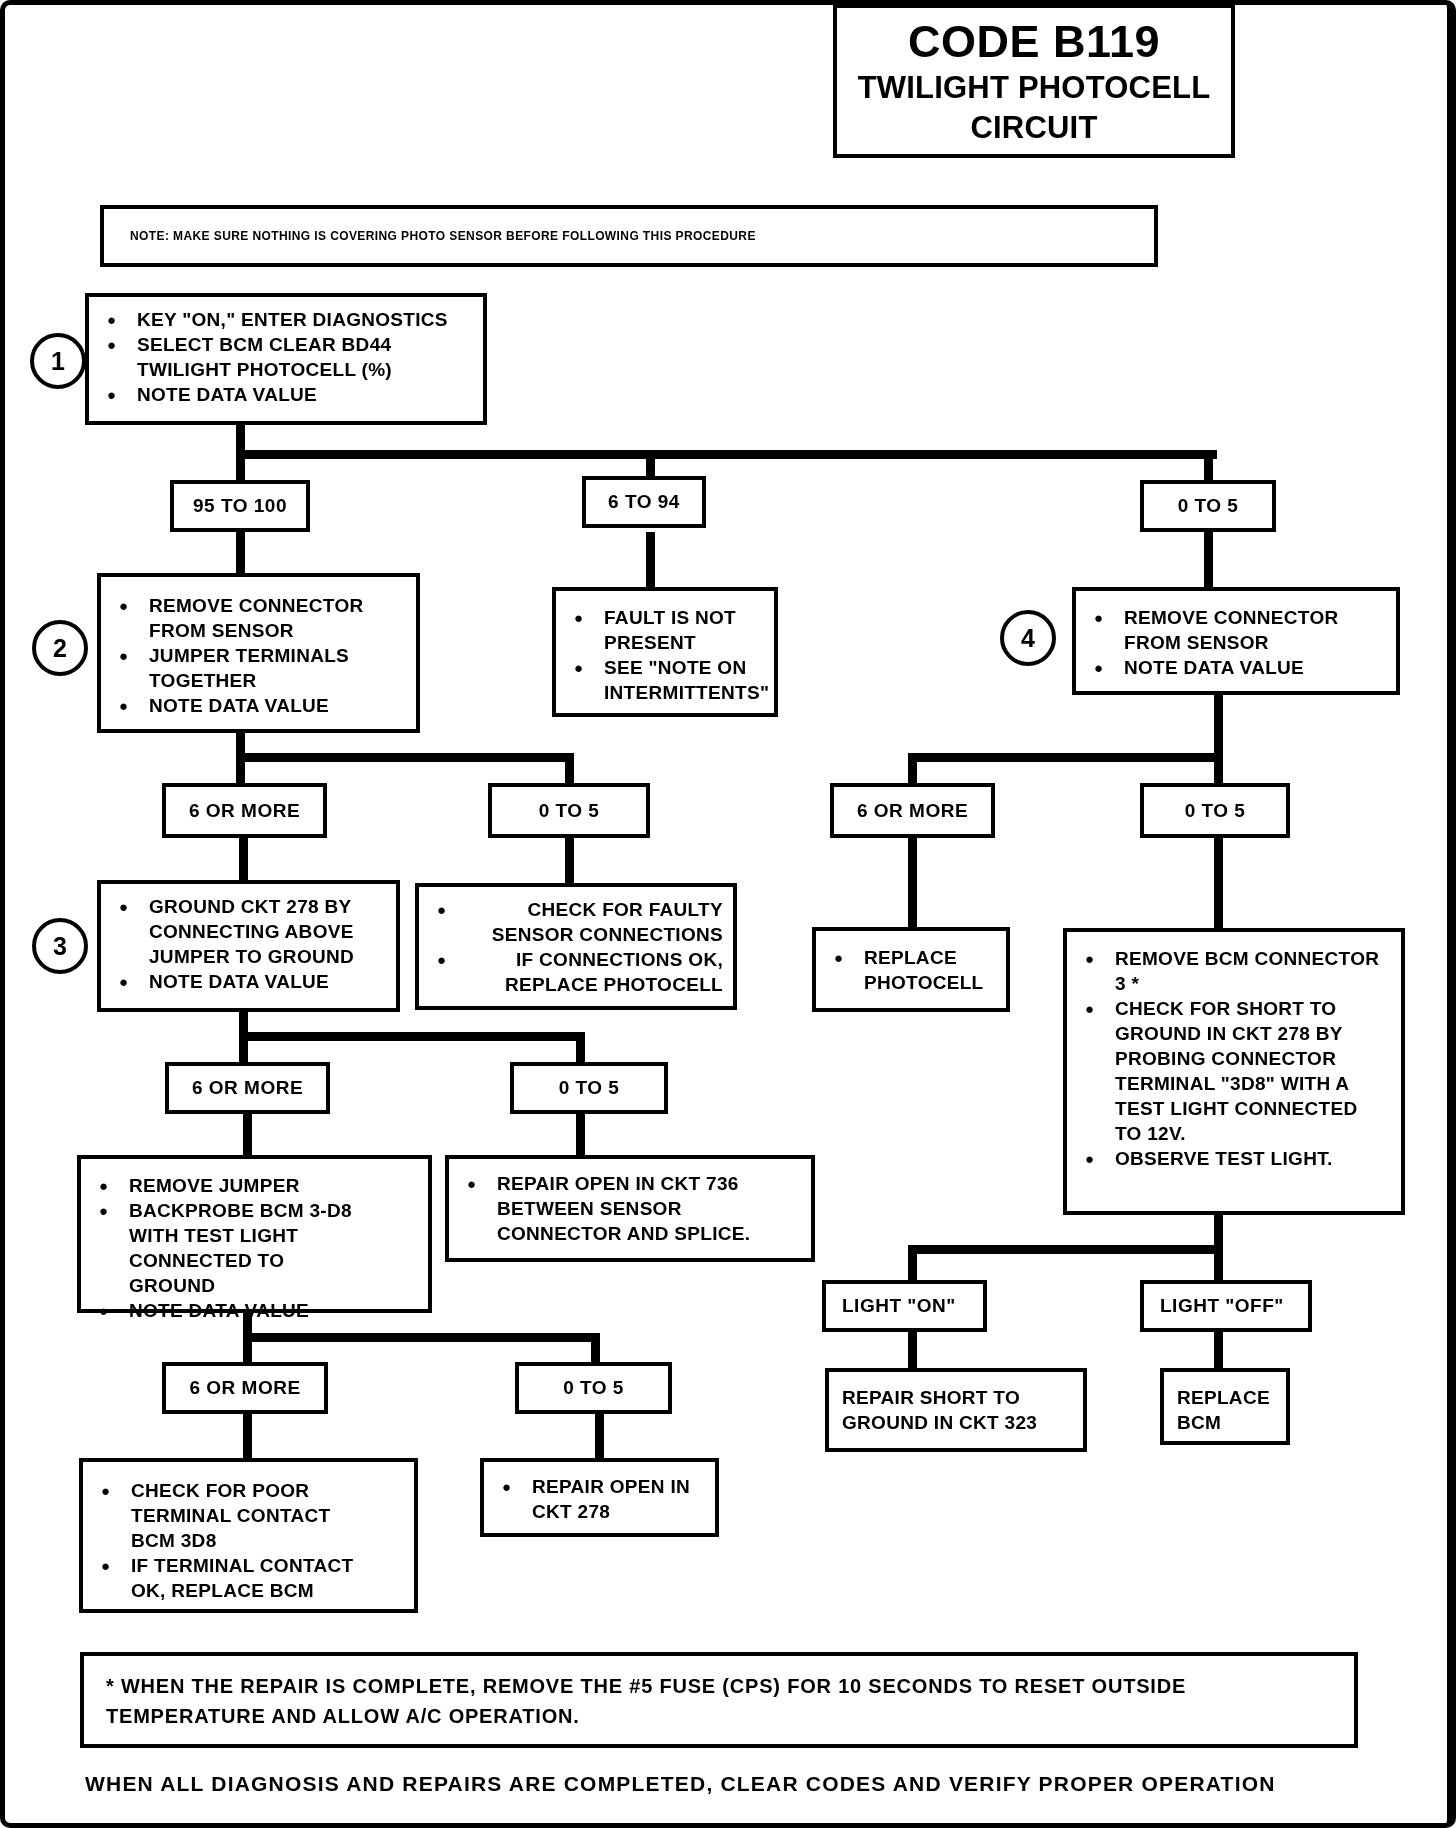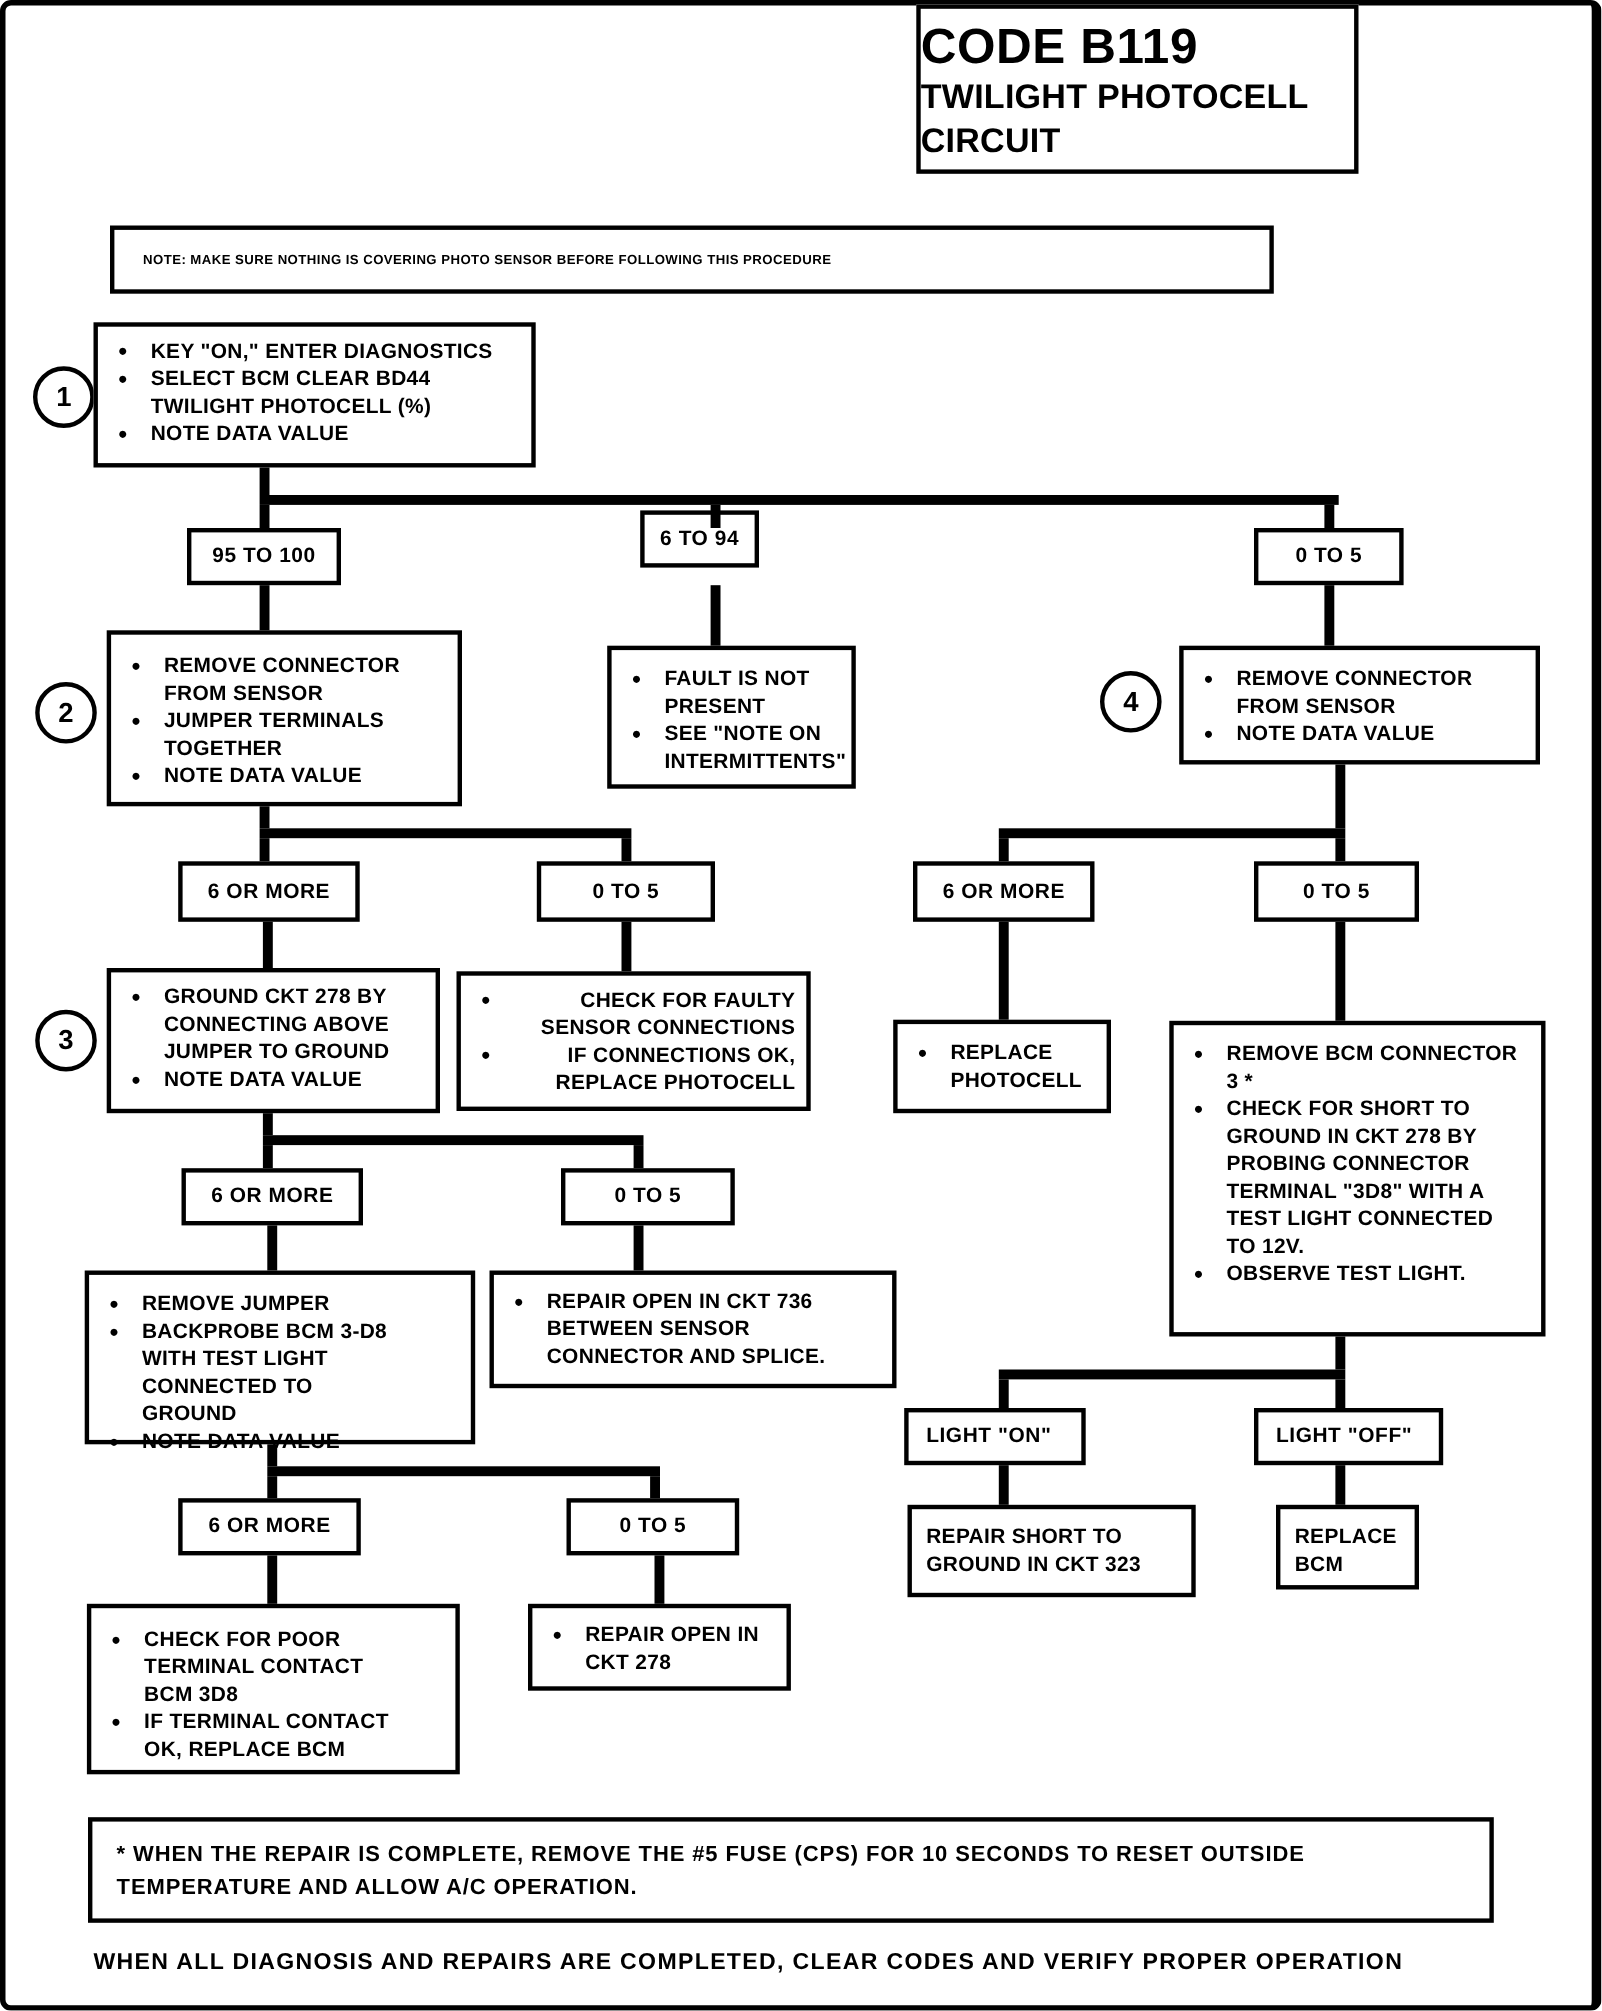--- a/index.html
+++ b/index.html
@@ -11,21 +11,21 @@
   .bullet{position:relative;padding-left:34px;}
   .bullet::before{content:"●";position:absolute;left:4px;top:0;font-size:15px;}
   .lbox{display:flex;align-items:center;justify-content:center;font-size:19px;letter-spacing:.5px;}
   .lbox.left{justify-content:flex-start;padding-left:16px;}
   .pbox{font-size:19px;line-height:25px;letter-spacing:.3px;padding:13px 12px 8px 13px;}
   .circle{position:absolute;width:56px;height:56px;border:4px solid #000;border-radius:50%;
           box-sizing:border-box;display:flex;align-items:center;justify-content:center;
           font-size:25px;background:#fff;}
   .ln{position:absolute;background:#000;}
   .title-box{position:absolute;left:833px;top:4px;width:402px;height:154px;border:4px solid #000;
-             box-sizing:border-box;text-align:left;padding-top:8px;background:#fff;}
+             box-sizing:border-box;text-align:center;padding-top:8px;background:#fff;}
   .title-code{font-size:45px;line-height:52px;letter-spacing:.5px;}
   .title-sub{font-size:31px;line-height:40px;letter-spacing:.2px;}
   .note-box{position:absolute;left:100px;top:205px;width:1058px;height:62px;border:4px solid #000;
             box-sizing:border-box;display:flex;align-items:center;padding-left:26px;
             font-size:12px;letter-spacing:.4px;}
   .footnote-box{position:absolute;left:80px;top:1652px;width:1278px;height:96px;border:4px solid #000;
             box-sizing:border-box;padding:15px 20px 0 22px;font-size:20px;line-height:30px;letter-spacing:.8px;}
   .closing{position:absolute;left:85px;top:1772px;width:1310px;font-size:21px;letter-spacing:1.2px;}
 </style>
 </head>
@@ -49,21 +49,21 @@
   <div class="circle" style="left:32px;top:918px;">3</div>
   <div class="circle" style="left:1000px;top:610px;">4</div>
 
   <div class="box abox" style="left:85px;top:293px;width:402px;height:132px;">
     <div class="bullet">KEY "ON," ENTER DIAGNOSTICS</div>
     <div class="bullet">SELECT BCM CLEAR BD44 TWILIGHT PHOTOCELL (%)</div>
     <div class="bullet">NOTE DATA VALUE</div>
   </div>
 
   <div class="box lbox" style="left:170px;top:480px;width:140px;height:52px;">95 TO 100</div>
-  <div class="box lbox" style="left:582px;top:464px;width:108px;height:52px;">6 TO 94</div>
+  <div class="box lbox" style="left:582px;top:476px;width:124px;height:52px;">6 TO 94</div>
   <div class="box lbox" style="left:1140px;top:480px;width:136px;height:52px;">0 TO 5</div>
 
   <div class="box abox" style="left:97px;top:573px;width:323px;height:160px;padding-right:40px;padding-top:16px;">
     <div class="bullet">REMOVE CONNECTOR FROM SENSOR</div>
     <div class="bullet">JUMPER TERMINALS TOGETHER</div>
     <div class="bullet">NOTE DATA VALUE</div>
   </div>
 
   <div class="box abox" style="left:552px;top:587px;width:226px;height:130px;padding-right:6px;padding-top:14px;">
     <div class="bullet">FAULT IS NOT PRESENT</div>

